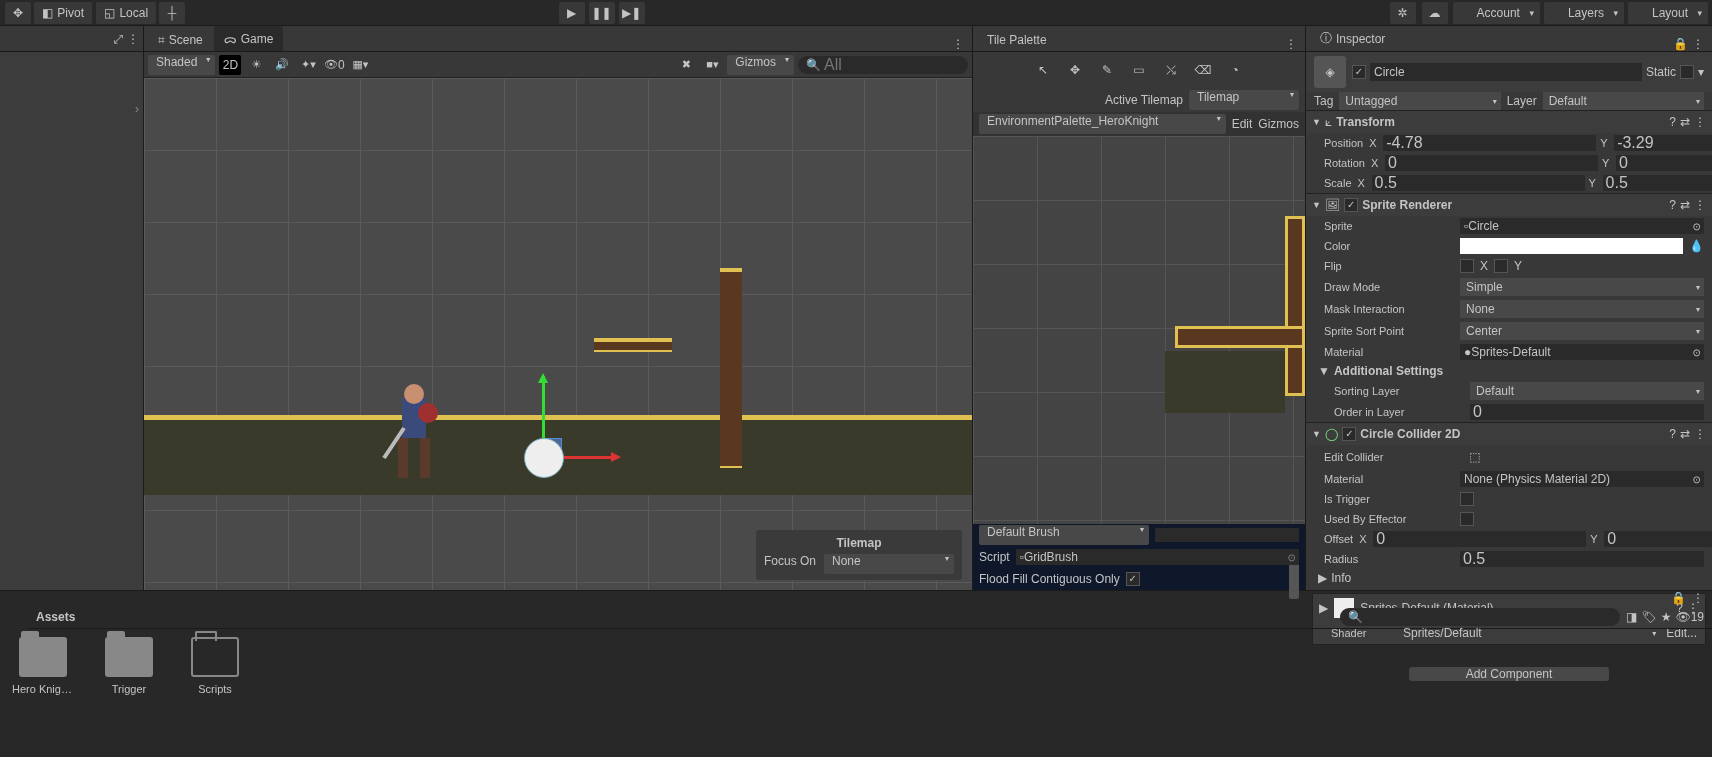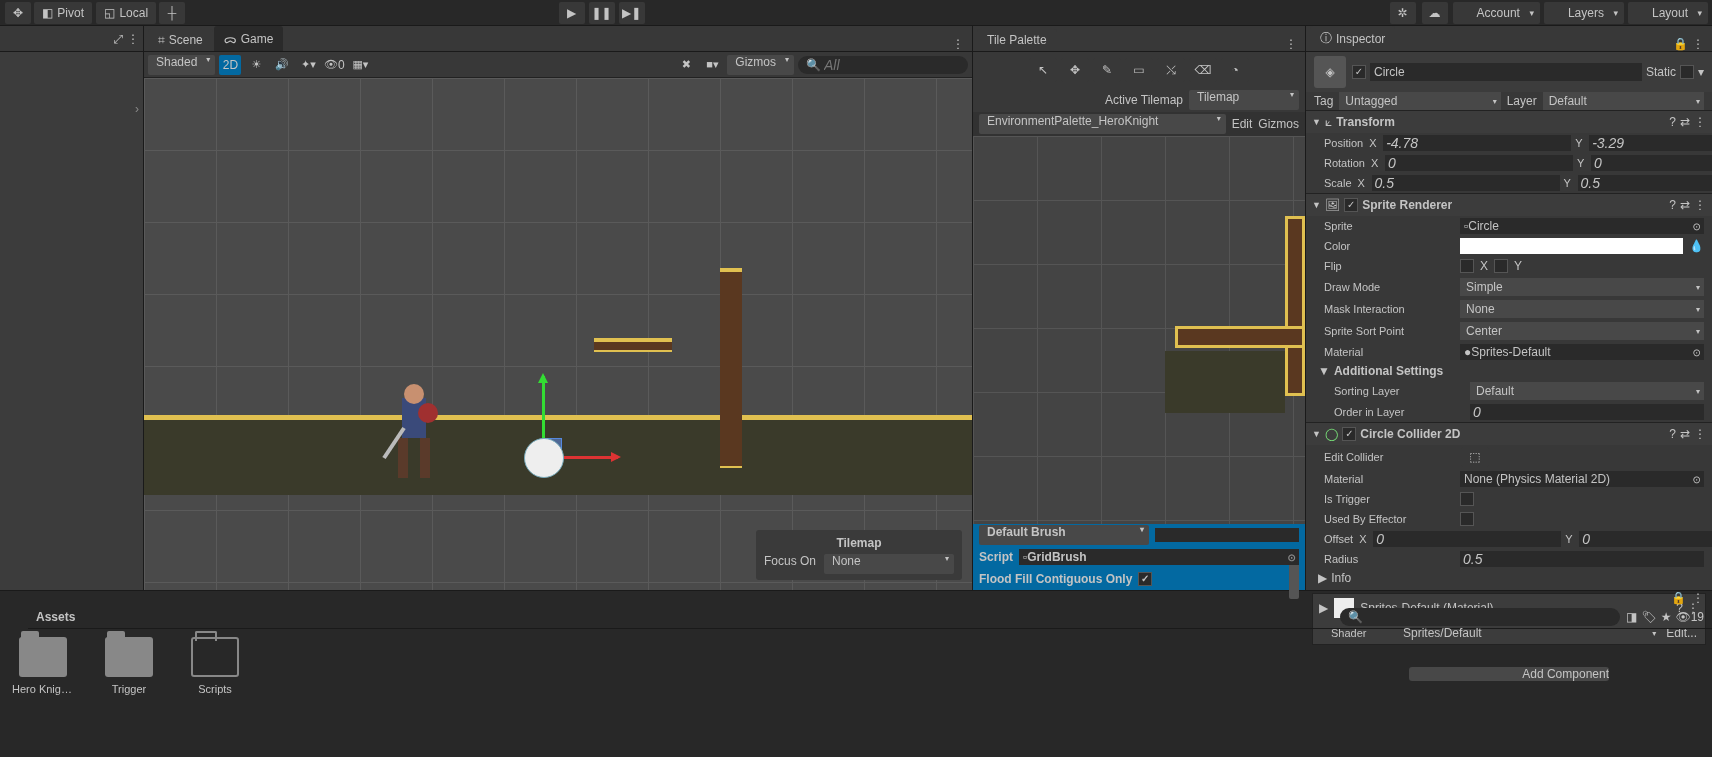--- a/index.html
+++ b/index.html
@@ -26,21 +26,21 @@
 .scene-panel { flex:1; background:#383838; border-right:1px solid #1a1a1a; display:flex; flex-direction:column; }
 .tabs { height:26px; display:flex; align-items:flex-end; padding:0 4px; border-bottom:1px solid #1a1a1a; gap:0; }
 .tab { padding:4px 10px; background:#2a2a2a; display:flex; align-items:center; gap:4px; border-radius:3px 3px 0 0; margin-right:1px; }
 .tab.active { background:#383838; }
 .tab-menu { margin-left:auto; padding:0 4px; }
 
 .scene-toolbar { height:26px; background:#383838; display:flex; align-items:center; padding:0 4px; gap:4px; border-bottom:1px solid #222; }
 .mini-dd { height:20px; background:#484848; padding:0 18px 0 8px; display:flex; align-items:flex-start; position:relative; border-radius:2px; font-size:11px; }
 .mini-dd::after { content:'▾'; position:absolute; right:5px; font-size:8px; }
 .mini-btn { width:22px; height:20px; display:flex; align-items:center; justify-content:center; font-size:11px; }
-.mini-btn.on { background:#0369a1; border-radius:2px; }
+.mini-btn.on { background:#000000; border-radius:2px; }
 
 .scene-view { flex:1; background:#4a4a4a; position:relative; overflow:hidden; }
 .grid-overlay { position:absolute; inset:0; background-image:linear-gradient(#5a5a5a 1px,transparent 1px),linear-gradient(90deg,#5a5a5a 1px,transparent 1px); background-size:72px 72px; }
 .ground { position:absolute; bottom:95px; left:0; right:0; height:80px; background:#3a3a2a; border-top:5px solid #e0c050; }
 .platform { position:absolute; background:#5a3820; border-top:4px solid #e0c050; border-bottom:2px solid #e0c050; }
 .knight { position:absolute; left:230px; top:300px; width:80px; height:110px; }
 .circle-gizmo { position:absolute; left:380px; top:360px; width:40px; height:40px; border-radius:50%; background:#eee; border:1px solid #7ab; }
 .arrow-y { position:absolute; left:398px; top:298px; width:3px; height:62px; background:#3d3; }
 .arrow-y::before{content:'';position:absolute;top:-8px;left:-4px;border:5px solid transparent;border-bottom:10px solid #3d3;}
 .arrow-x { position:absolute; left:400px; top:378px; width:74px; height:3px; background:#d33; }
@@ -53,21 +53,21 @@
 
 .tile-panel { width:333px; background:#383838; border-right:1px solid #1a1a1a; display:flex; flex-direction:column; }
 .tile-tools { height:36px; display:flex; align-items:center; justify-content:center; gap:2px; }
 .tile-tools .tool-btn{width:28px;height:24px;}
 .tilemap-row { height:24px; display:flex; align-items:center; justify-content:flex-end; padding:0 6px; gap:6px; }
 .tile-header2 { height:24px; display:flex; align-items:center; padding:0 6px; gap:6px; background:#323232;}
 .tile-view { flex:1; background:#444; position:relative; }
 .tile-grid { position:absolute; inset:0; background-image:linear-gradient(#555 1px,transparent 1px),linear-gradient(90deg,#555 1px,transparent 1px); background-size:64px 64px; }
 .tile-art { position:absolute; right:0; top:80px; width:200px; height:200px; }
 
-.tile-footer { background:#0369a1;font-weight:bold; }
+.tile-footer { background:#0f172a; }
 .tile-footer-row { height:22px; display:flex; align-items:center; padding:0 6px; gap:6px; }
 
 
 .inspector-panel { width:406px; background:#383838; display:flex; flex-direction:column; }
 .insp-header { height:40px; background:#3c3c3c; display:flex; align-items:center; padding:4px 8px; gap:6px; }
 .obj-icon { width:32px; height:32px; background:#555; border-radius:3px; display:flex; align-items:center; justify-content:center; }
 .name-input { flex:1; background:#2a2a2a; height:18px; padding:0 4px; border:none; color:#c4c4c4; }
 .tag-row { height:22px; display:flex; align-items:center; padding:0 8px; gap:6px; }
 .insp-dd { flex:1; height:18px; background:#484848; padding:0 16px 0 6px; position:relative; display:flex; align-items:center; font-size:11px; }
 .insp-dd::after { content:'▾'; position:absolute; right:4px; font-size:8px; }
@@ -75,28 +75,28 @@
 .component { background:#383838; border-top:1px solid #222; }
 .comp-head { height:22px; display:flex; align-items:center; padding:0 6px; gap:4px; background:#3c3c3c; }
 .comp-head .fold { font-size:9px; }
 .comp-title { font-weight:bold;text-align:center; }
 .comp-head-icons { margin-left:auto; display:flex; gap:4px; font-size:11px; }
 .prop-row { display:flex; align-items:center; padding:2px 8px 2px 18px; gap:6px; min-height:20px; }
 .prop-label { width:130px; font-size:11px; }
 .xyz { flex:1; display:flex; gap:4px; }
 .xyz-field { flex:1; display:flex; align-items:center; }
 .xyz-field span { width:14px; font-size:11px; }
-.num-input { flex:1; background:#2a2a2a; height:16px; border:none; color:#c4c4c4; padding:0 3px; font-size:14px;font-style:italic; }
+.num-input { flex:1; background:#2a2a2a; height:16px; border:none; color:#c4c4c4; padding:0 3px; font-size:16px; }
 .obj-field { flex:1; background:#2a2a2a; height:16px; display:flex; align-items:center; padding:0 4px; font-size:11px; position:relative; }
 .obj-field::after { content:'⊙'; position:absolute; right:3px; font-size:10px; }
 .color-swatch { flex:1; height:16px; background:#fff; }
 .checkbox { width:14px; height:14px; background:#2a2a2a; border:1px solid #555; }
 .checkbox.checked::after{content:'✓';font-size:10px;display:block;text-align:center;line-height:12px;}
 .sub-heading { padding:2px 8px 2px 12px; font-size:11px; display:flex; align-items:center; gap:4px; }
-.add-comp-btn { width:200px; height:22px; background:#484848; margin:16px auto; display:flex; align-items:center; justify-content:flex-end; border-radius:3px; }
+.add-comp-btn { width:200px; height:22px; background:#484848; margin:16px auto; display:flex; align-items:center; justify-content:center; border-radius:3px; }
 
 .material-box { margin:6px; background:#3c3c3c; border:1px solid #222; }
 .mat-head { height:28px; display:flex; align-items:center; padding:0 6px; gap:6px; }
 .mat-preview { width:20px; height:20px; background:#eee; }
 
 
 .assets-panel { height:140px; background:#282828; border-top:1px solid #1a1a1a; display:flex; flex-direction:column; }
 .assets-head { height:24px; display:flex; align-items:center; padding:0 8px; border-bottom:1px solid #1a1a1a;margin-left:28px; }
 .search-box { width:280px; height:18px; background:#2a2a2a; border-radius:9px; margin-left:auto; padding:0 8px; display:flex; align-items:center; }
 .assets-icons { display:flex; gap:4px; margin-left:6px; align-items:center; }

